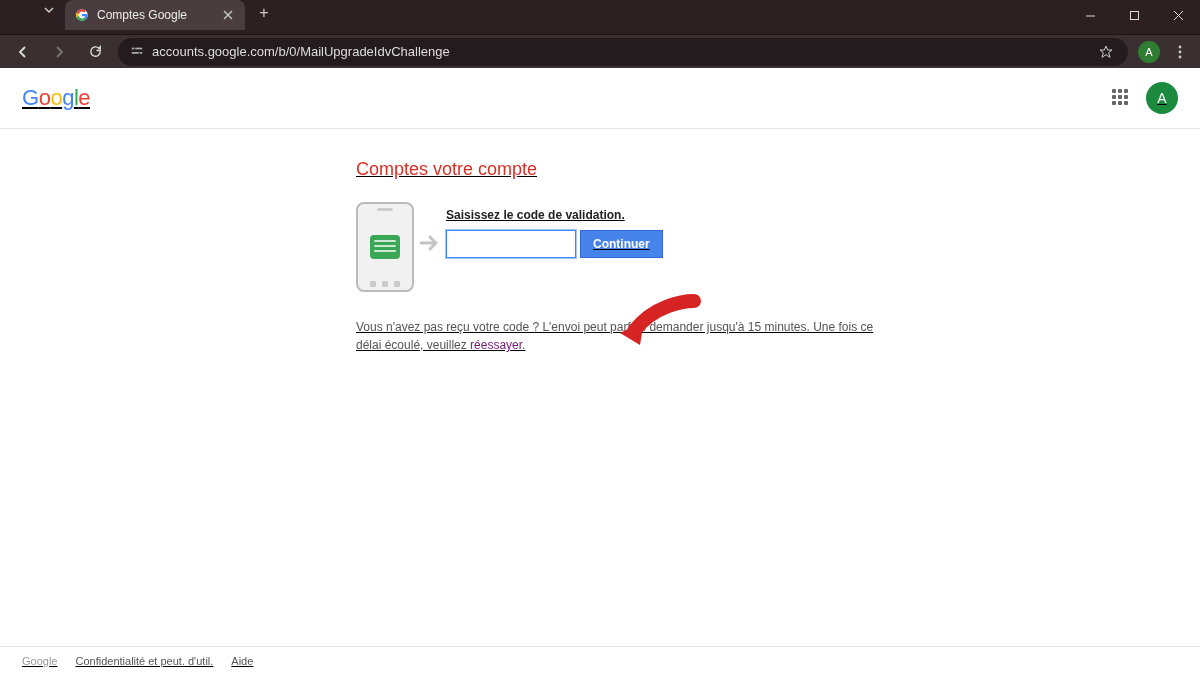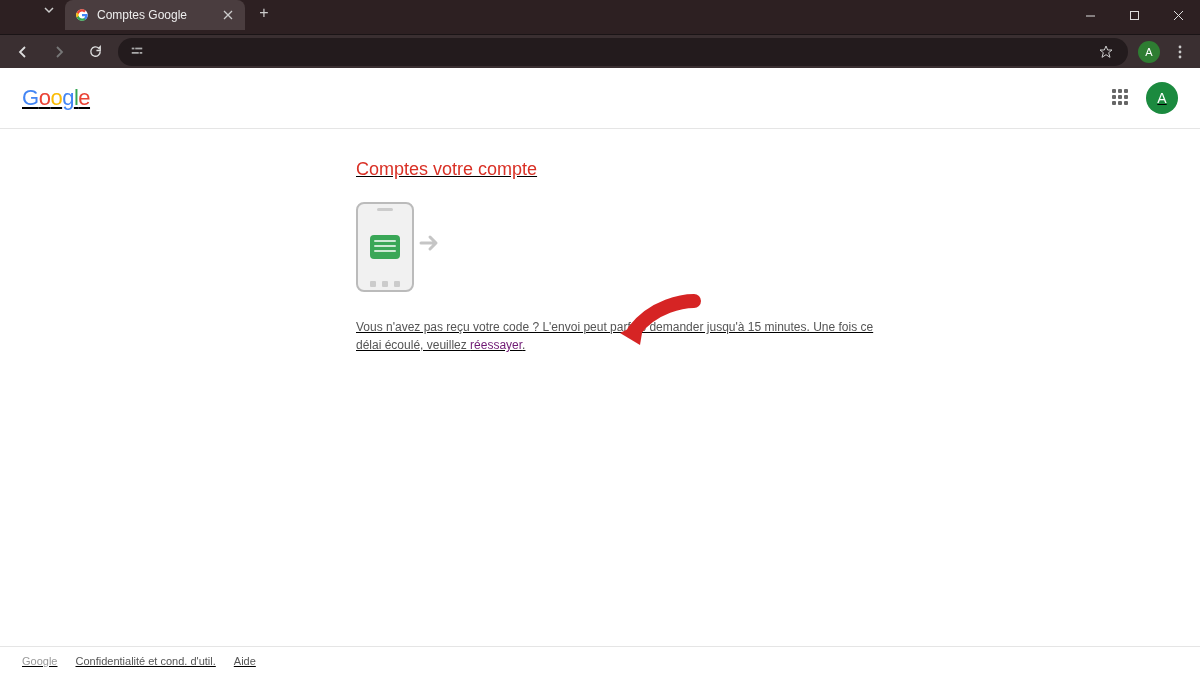--- a/index.html
+++ b/index.html
@@ -135,20 +135,21 @@
       </div>
     <div class="omnibox">
       <span class="site-ico">
         <svg width="14" height="14" viewBox="0 0 16 16">
             <rect x="2" y="3" width="3" height="2" fill="#aaa"></rect>
             <rect x="6" y="3" width="8" height="2" fill="#aaa"></rect>
             <rect x="2" y="8" width="8" height="2" fill="#aaa"></rect>
             <rect x="11" y="8" width="3" height="2" fill="#aaa"></rect>
           </svg>
       </span>
+      <span>accounts.google.com/b/0/MailUpgradeIdvChallenge</span>
       <span style="flex:1"></span>
       <span class="star">
         <svg width="16" height="16" viewBox="0 0 24 24">
             <path d="M12 3l2.5 6H21l-5 4 2 7-6-4-6 4 2-7-5-4h6.5z" stroke="#ccc" fill="none" stroke-width="1.5"></path>
           </svg>
       </span>
     </div>
     <div class="avatar-small">A</div>
     <div class="kebab">
       <svg width="4" height="14" viewBox="0 0 4 14">
@@ -197,30 +198,37 @@
               <span></span>
               <span></span>
               <span></span>
             </div>
         </div>
         <div class="arrow-right">
           <svg width="22" height="18" viewBox="0 0 22 18">
               <path d="M2 9h14M11 3l6 6-6 6" stroke="#c5c5c5" stroke-width="3" fill="none" stroke-linecap="round" stroke-linejoin="round"></path>
             </svg>
         </div>
+        <div class="form-col">
+          <div class="label">Saisissez le code de validation.</div>
+          <div class="input-row">
+            <input class="code-input" type="text" autofocus="" value="" style="">
+            <button class="continue-btn">Continuer</button>
+          </div>
+        </div>
       </div>
       <div class="help">
         <span>Vous n'avez pas reçu votre code ? L'envoi peut parfois demander jusqu'à 15 minutes. Une fois ce délai écoulé, veuillez </span><a>réessayer</a><span>.</span>
       </div>
     </div>
 
     <svg class="red-arrow" width="90" height="70" viewBox="0 0 90 70">
       <path d="M80 8 C 70 8, 40 12, 20 38" stroke="#d62424" stroke-width="14" fill="none" stroke-linecap="round"></path>
       <path d="M6 40 L30 28 L26 52 Z" fill="#d62424"></path>
     </svg>
   </div>
 
   <div class="footer">
     <a>Google</a>
-    <a>Confidentialité et cond. d'util.</a>
+    <a>Confidentialité et peut. d'util.</a>
     <a>Aide</a>
   </div>
 </div>
 
 </body></html>

